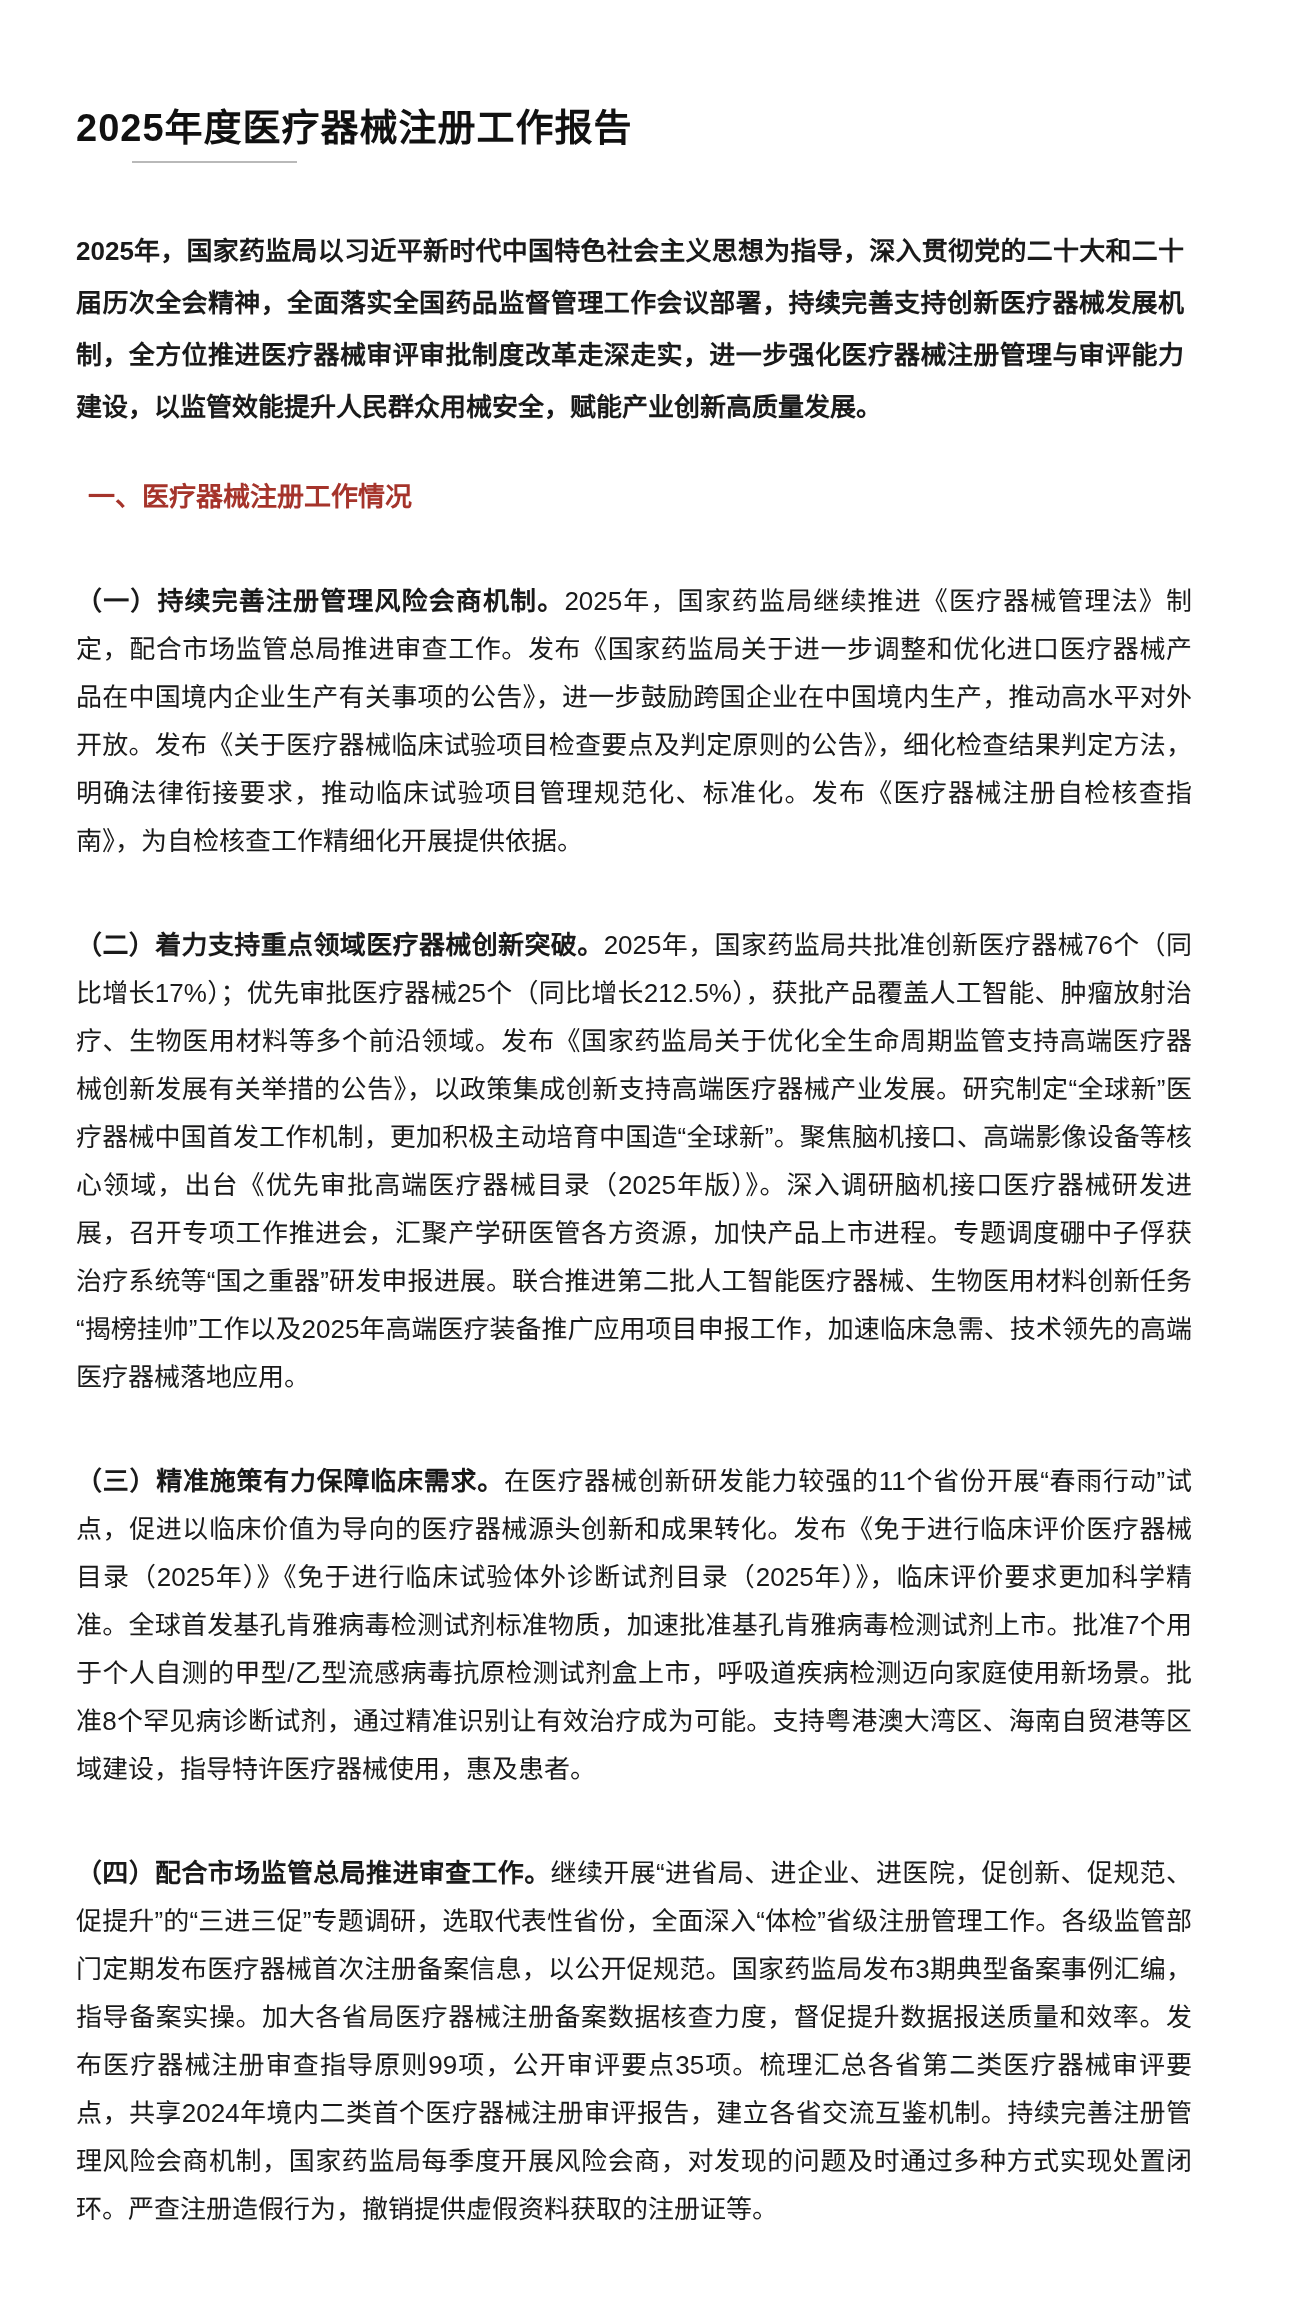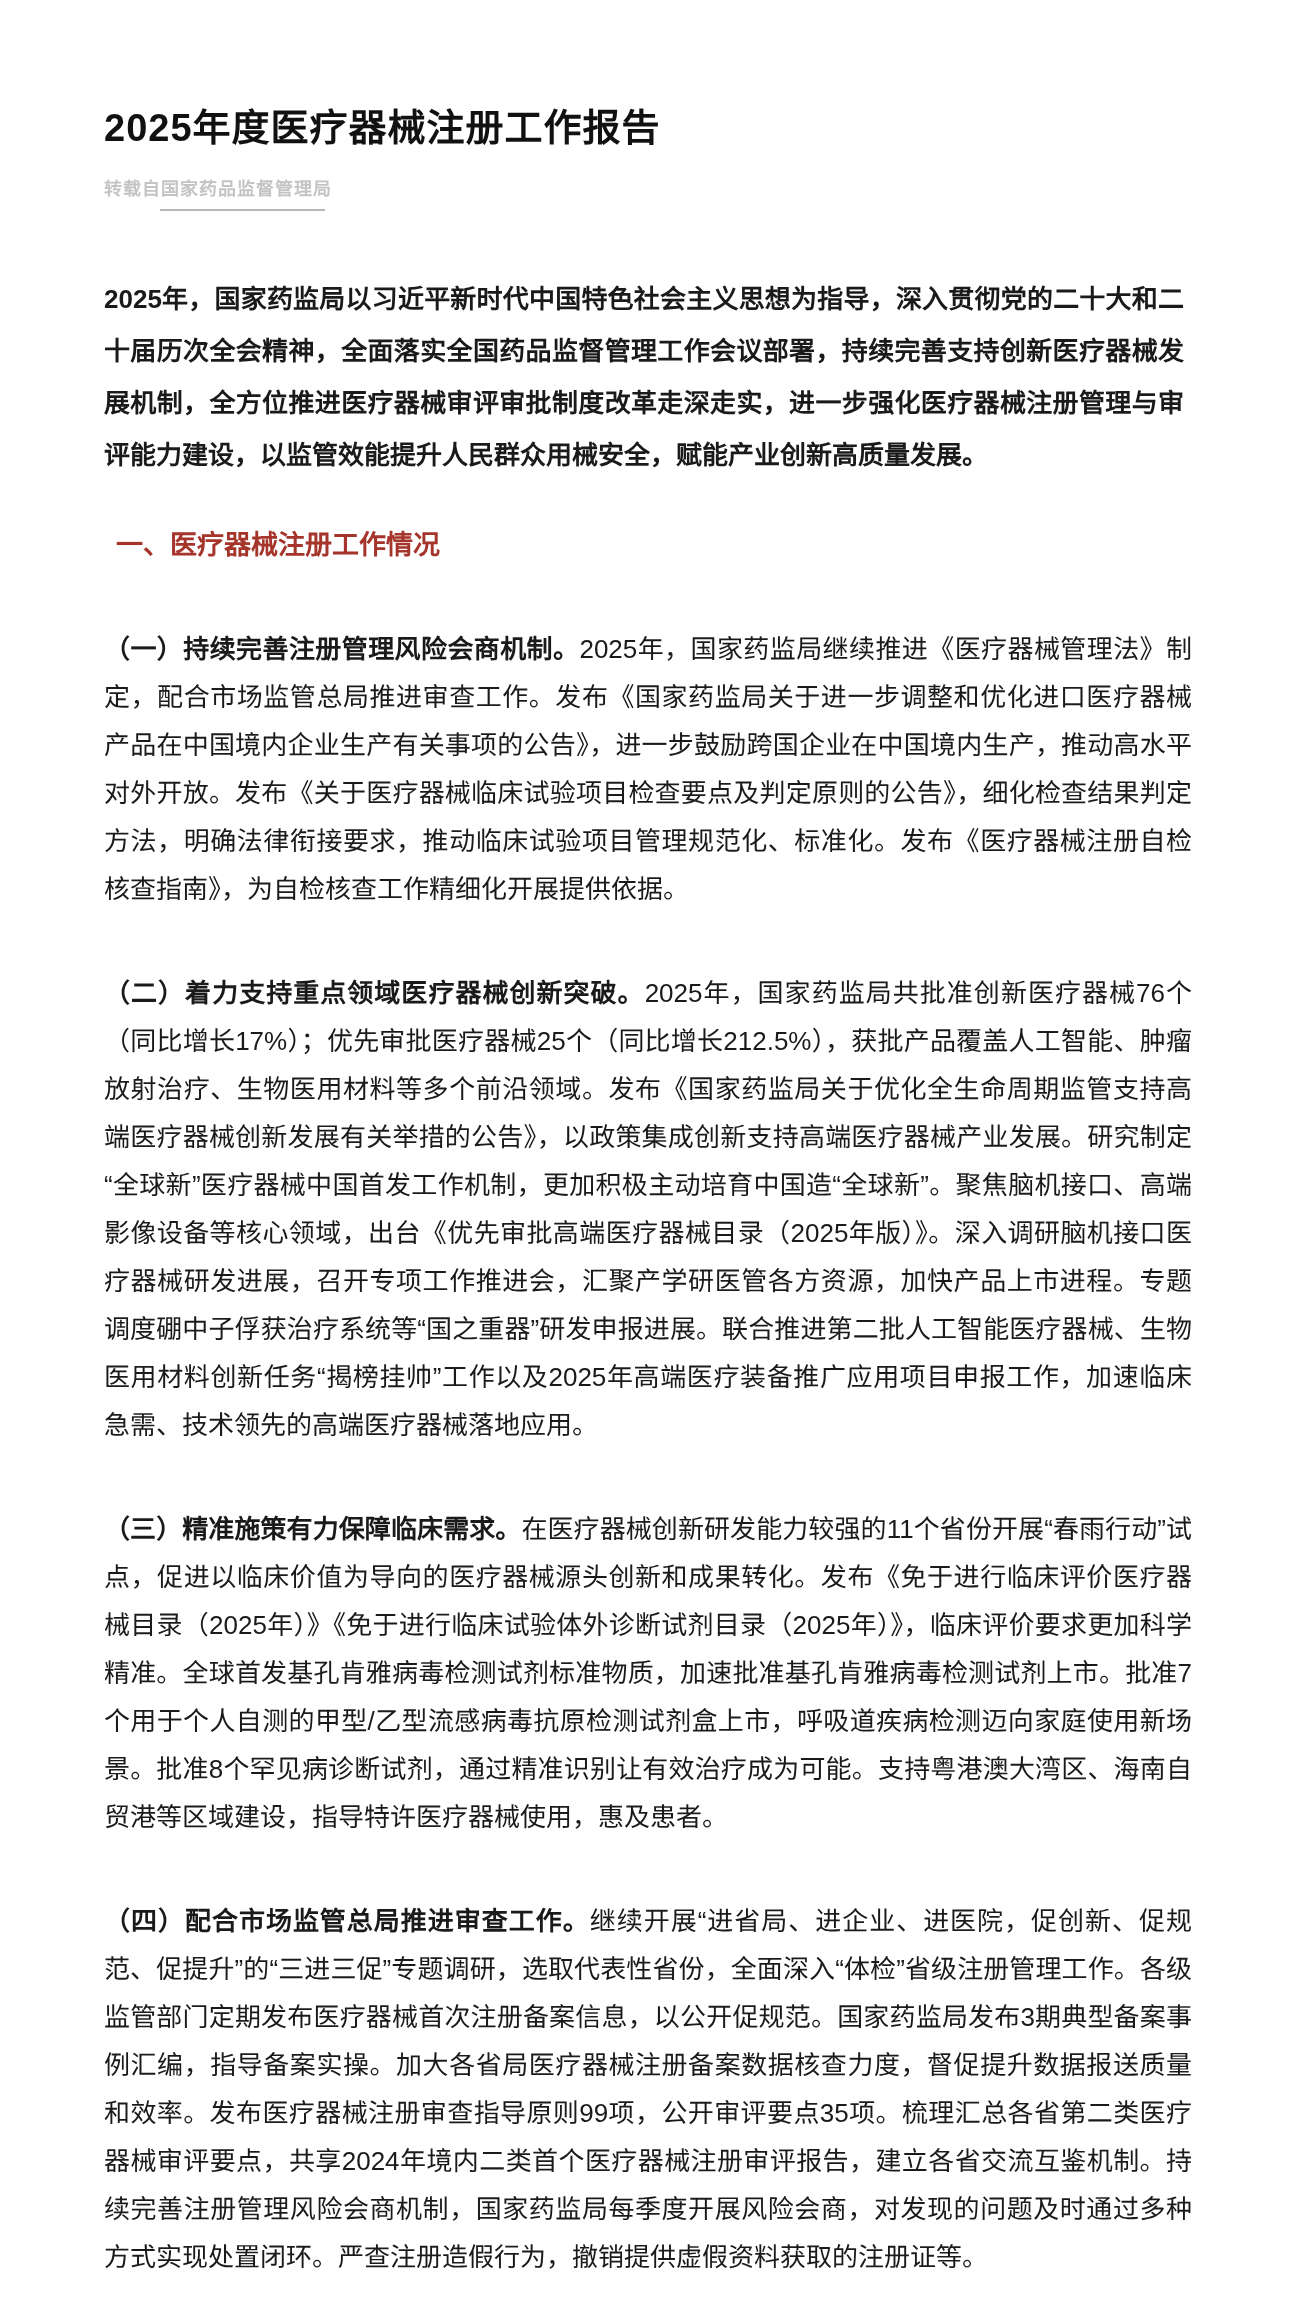--- a/index.html
+++ b/index.html
@@ -4,21 +4,21 @@
 <style>
   html, body {
     margin: 0;
     padding: 0;
     background: #ffffff;
   }
   .page {
     width: 1300px;
     min-height: 2313px;
     box-sizing: border-box;
-    padding: 106px 108px 24px 104px;
+    padding: 106px 108px 24px 76px;
     background: #ffffff;
     font-family: "Liberation Sans", "DejaVu Sans", sans-serif;
   }
   .title {
     margin: 0;
     font-size: 38px;
     line-height: 1.2;
     font-weight: 700;
     color: #111111;
     letter-spacing: 1px;
@@ -63,21 +63,20 @@
     font-weight: 700;
   }
 </style>
 </head>
 <body>
 
 <div class="page">
 
   <h1 class="title">2025年度医疗器械注册工作报告</h1>
 
-  <div class="subtitle">转载自国家药品监督管理局</div>
 
   <div class="subtitle-underline"></div>
 
   <p class="intro">2025年，国家药监局以习近平新时代中国特色社会主义思想为指导，深入贯彻党的二十大和二十届历次全会精神，全面落实全国药品监督管理工作会议部署，持续完善支持创新医疗器械发展机制，全方位推进医疗器械审评审批制度改革走深走实，进一步强化医疗器械注册管理与审评能力建设，以监管效能提升人民群众用械安全，赋能产业创新高质量发展。</p>
 
   <h2 class="section-heading">一、医疗器械注册工作情况</h2>
 
   <p class="para">
     <span class="lead">（一）持续完善注册管理风险会商机制。</span><span>2025年，国家药监局继续推进《医疗器械管理法》制定，配合市场监管总局推进审查工作。发布《国家药监局关于进一步调整和优化进口医疗器械产品在中国境内企业生产有关事项的公告》，进一步鼓励跨国企业在中国境内生产，推动高水平对外开放。发布《关于医疗器械临床试验项目检查要点及判定原则的公告》，细化检查结果判定方法，明确法律衔接要求，推动临床试验项目管理规范化、标准化。发布《医疗器械注册自检核查指南》，为自检核查工作精细化开展提供依据。</span>
   </p>

